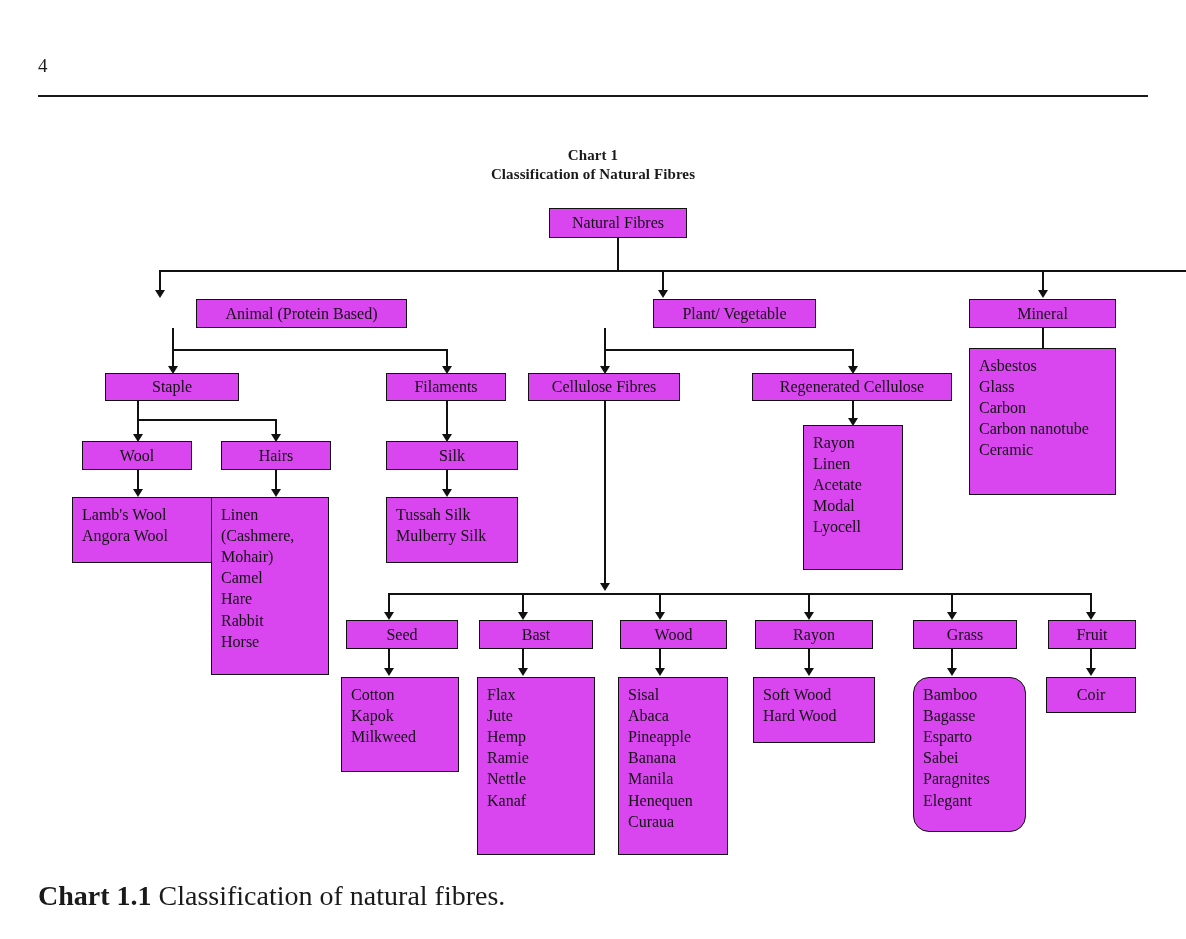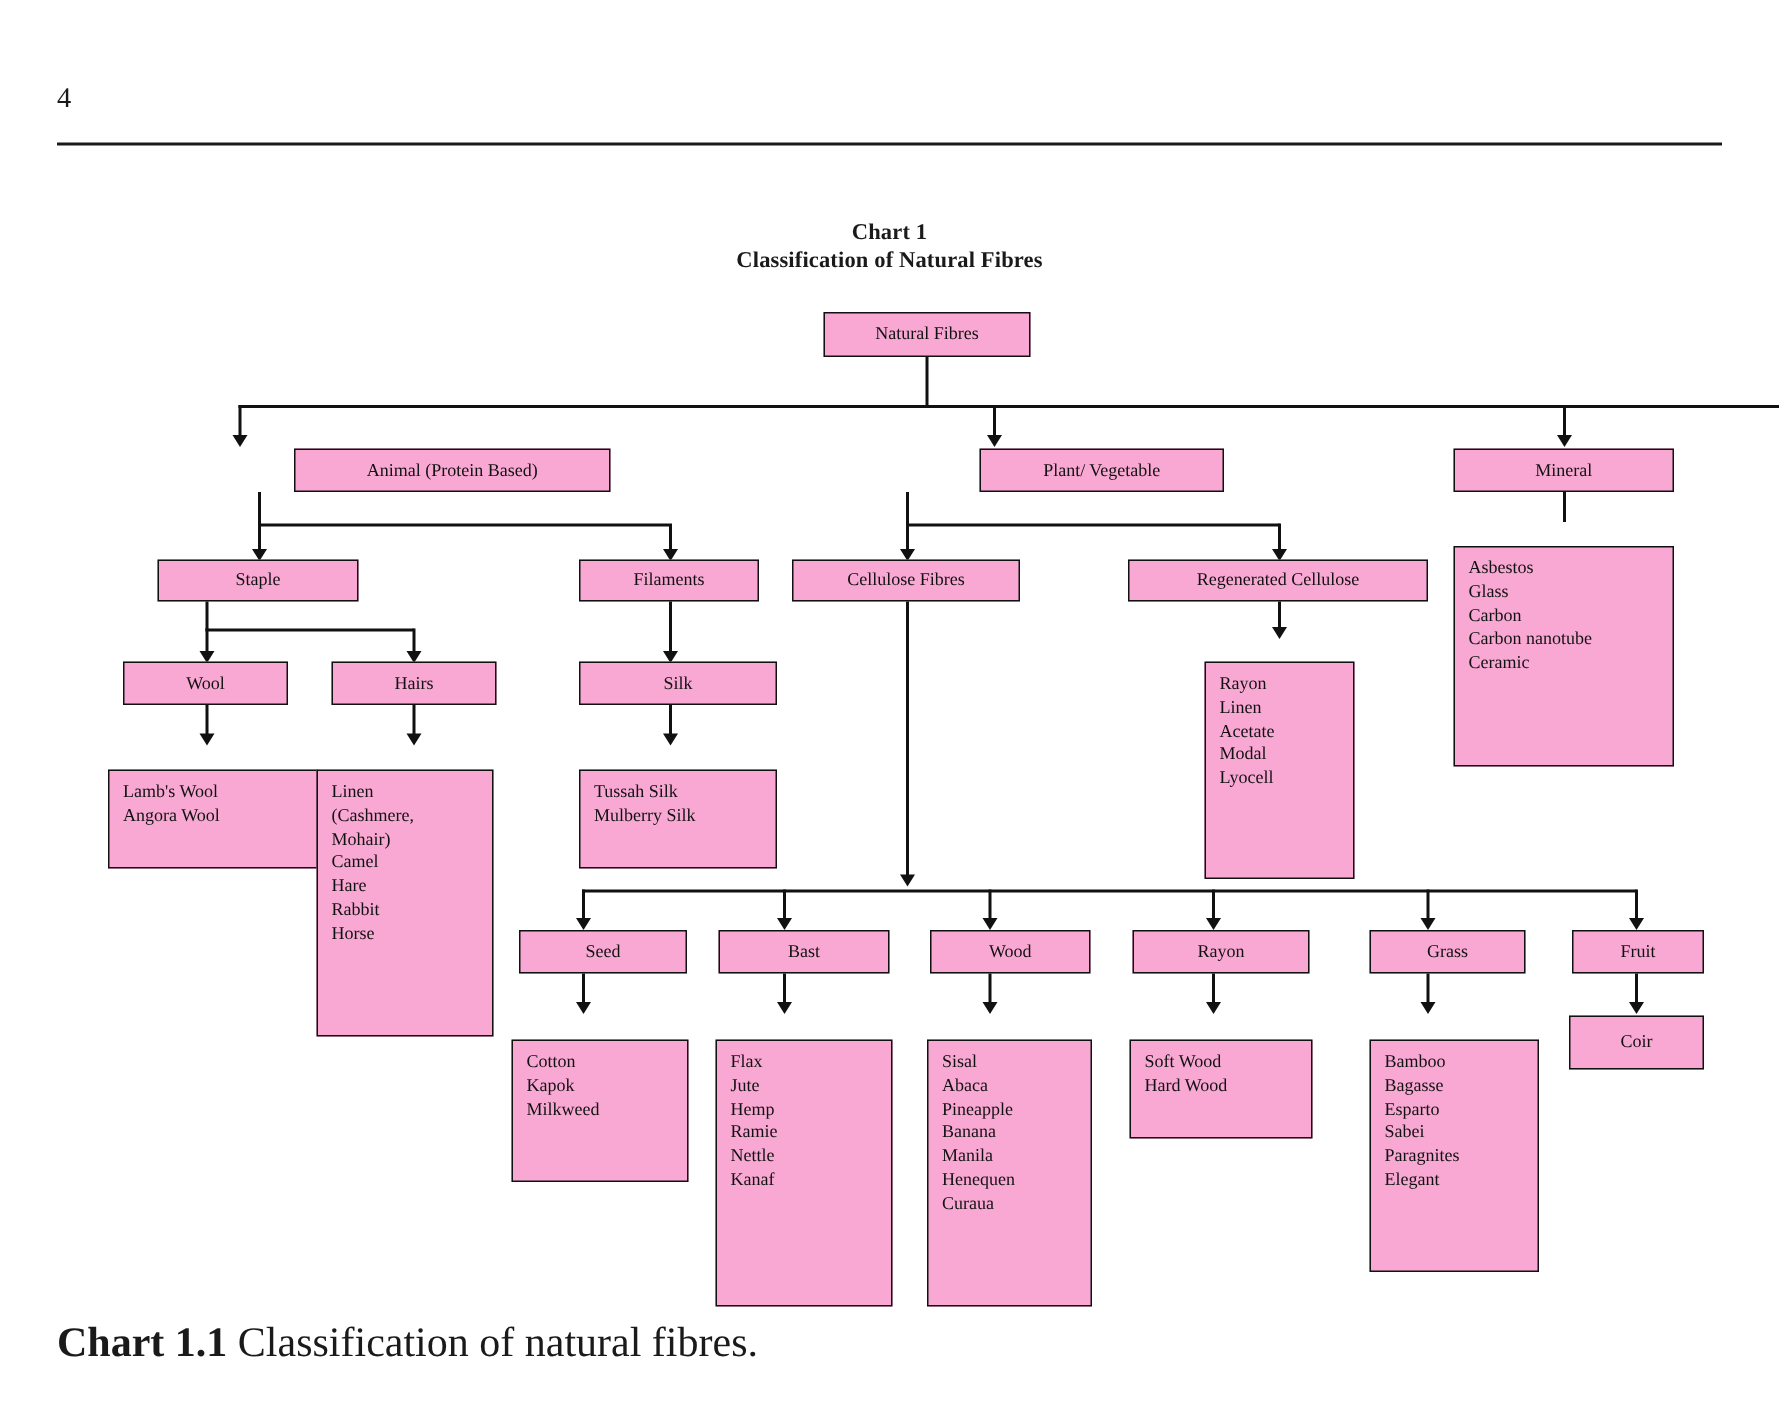--- a/index.html
+++ b/index.html
@@ -59,35 +59,34 @@
     top: 880px;
     font-size: 28px;
   }
   #figure-caption .cap-label { font-weight: bold; }
 
   
   .node {
     position: absolute;
     border: 1.5px solid #111;
     box-sizing: border-box;
-    background: #f9a8d4;
-    font-size: 12px;
+    background: #d946ef;
+    font-size: 16px;
     line-height: 1.32;
     color: #111;
   }
   .node.center {
     display: flex;
     align-items: center;
     justify-content: center;
     text-align: center;
   }
   .node.listbox {
     padding: 6px 0 6px 9px;
     text-align: left;
-    margin-top: 16px;
   }
   .node.listbox div { white-space: nowrap; }
 
   
   .vline {
     position: absolute;
     width: 1.5px;
     background: #111;
   }
   .hline {
@@ -272,21 +271,21 @@
     <div>Manila</div>
     <div>Henequen</div>
     <div>Curaua</div>
   </div>
 
   <div class="node listbox" style="left:753px; top:677px; width:122px; height:66px;">
     <div>Soft Wood</div>
     <div>Hard Wood</div>
   </div>
 
-  <div class="node listbox" style="left:913px; top:677px; width:113px; height:155px;">
+  <div class="node listbox" style="left:913px; top:677px; width:113px; height:155px;border-radius:16px;">
     <div>Bamboo</div>
     <div>Bagasse</div>
     <div>Esparto</div>
     <div>Sabei</div>
     <div>Paragnites</div>
     <div>Elegant</div>
   </div>
 
   <div class="node center" style="left:1046px; top:677px; width:90px; height:36px;">Coir</div>
 

